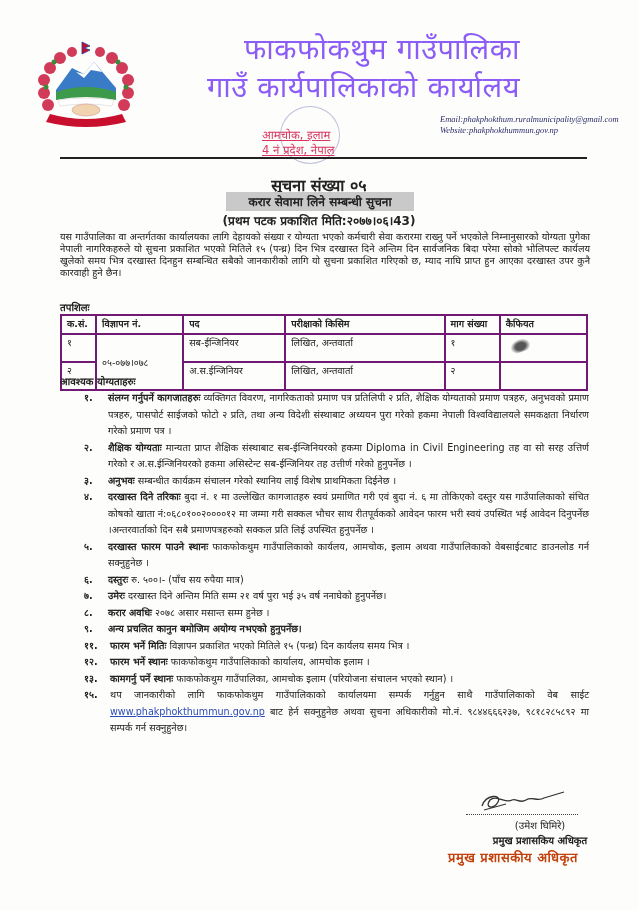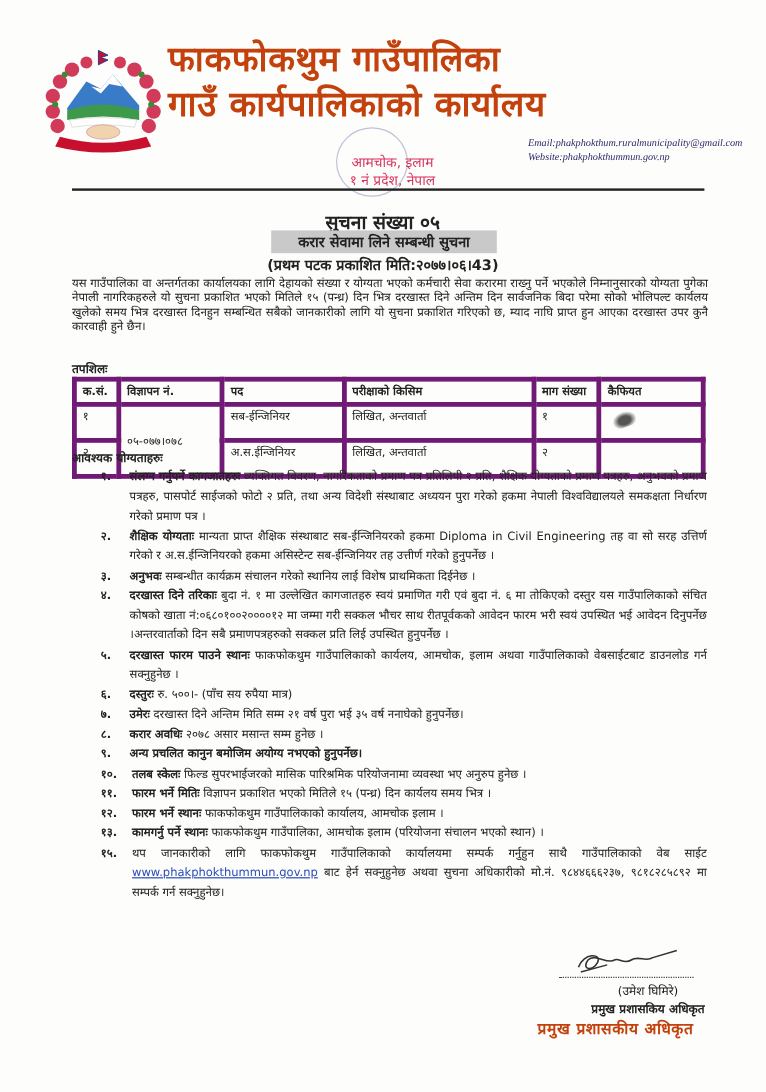--- a/index.html
+++ b/index.html
@@ -7,29 +7,29 @@
     width: 638px; height: 910px; overflow: hidden; position: relative;
     background: #ffffff;
     font-family: "DejaVu Sans", "Liberation Sans", sans-serif;
     color: #1a1a1a;
   }
   .page { position: absolute; left: 0; top: 0; width: 638px; height: 910px; background: #fdfdfb; }
 
   
   .logo { position: absolute; left: 36px; top: 40px; width: 100px; height: 92px; }
   .title1, .title2 {
-    position: absolute; left: 140px; width: 380px; text-align: left;
-    color: #c2410c; font-family: "DejaVu Sans", sans-serif; font-weight: bold;
+    position: absolute; left: 140px; width: 380px; text-align: right;
+    color: #8b5cf6; font-family: "DejaVu Sans", sans-serif; font-weight: normal;
     letter-spacing: 0.5px;
   }
   .title1 { top: 28px; font-size: 29px; }
   .title2 { top: 66px; font-size: 29px; }
   .addr {
-    position: absolute; left: 262px; width: 130px; text-align: center;
-    color: #d8345f; font-size: 11.5px;
+    position: absolute; left: 262px; width: 130px; 
+    color: #d8345f; font-size: 11.5px; text-decoration: underline;
   }
   .addr1 { top: 127px; }
   .addr2 { top: 142px; }
   .contact {
     position: absolute; left: 440px; font-family: "Liberation Serif", serif; font-style: italic;
     font-size: 8.5px; color: #2a2a6a;
   }
   .contact1 { top: 114px; }
   .contact2 { top: 125px; }
   .header-rule { position: absolute; left: 60px; top: 157px; width: 527px; height: 1.5px; background: #222; }
@@ -50,21 +50,21 @@
     position: absolute; left: 60px; top: 231px; width: 530px;
     font-size: 9.6px; line-height: 12px; text-align: justify; color: #222;
   }
   .details-label { position: absolute; left: 60px; top: 300px; font-size: 10px; font-weight: bold; color: #222; }
 
   
   table.vac {
     position: absolute; left: 60px; top: 314px; width: 528px;
     border-collapse: collapse; font-size: 9.5px; color: #222;
   }
-  table.vac th, table.vac td { border: 4px solid #701a75; padding: 1px 5px; text-align: left; vertical-align: top; font-weight: normal; }
+  table.vac th, table.vac td { border: 2px solid #701a75; padding: 1px 5px; text-align: left; vertical-align: top; font-weight: normal; }
   table.vac th { font-weight: bold; height: 15px; }
   table.vac tr.r1 td { height: 24px; }
   table.vac tr.r2 td { height: 24px; }
   table.vac td.adno { vertical-align: middle; }
   .sig-scribble {
     display: inline-block; width: 24px; height: 14px; margin-left: 2px; margin-top: 2px;
     background: radial-gradient(ellipse at 50% 60%, #555 0 30%, transparent 60%);
     transform: rotate(-20deg);
   }
 
@@ -118,21 +118,21 @@
     <path d="M20,52 Q50,42 80,52 L80,60 Q50,54 20,60 Z" fill="#3c9a4a"></path>
     <path d="M22,60 Q50,56 78,60 L76,66 Q50,62 24,66 Z" fill="#ffffff" stroke="#ccc" stroke-width="0.5"></path>
     <ellipse cx="50" cy="70" rx="14" ry="6" fill="#f2d3b0" stroke="#c99" stroke-width="0.6"></ellipse>
     <path d="M14,74 Q50,84 86,74 L90,82 Q50,92 10,82 Z" fill="#c8102e"></path>
   </svg>
 
   <div class="title1">फाकफोकथुम गाउँपालिका</div>
   <div class="title2">गाउँ कार्यपालिकाको कार्यालय</div>
   <div class="stamp-round"></div>
   <div class="addr addr1">आमचोक, इलाम</div>
-  <div class="addr addr2">१ नं प्रदेश, नेपाल</div>
+  <div class="addr addr2">4 नं प्रदेश, नेपाल</div>
   <div class="contact contact1">Email:phakphokthum.ruralmunicipality@gmail.com</div>
   <div class="contact contact2">Website:phakphokthummun.gov.np</div>
   <div class="header-rule"></div>
 
   <div class="notice-no">सुचना संख्या ०५</div>
   <div class="notice-subject">करार सेवामा लिने सम्बन्धी सुचना</div>
   <div class="notice-date">(प्रथम पटक प्रकाशित मिति:२०७७।०६।43)</div>
   <div class="intro">यस गाउँपालिका वा अन्तर्गतका कार्यालयका लागि देहायको संख्या र योग्यता भएको कर्मचारी सेवा करारमा राख्नु पर्ने भएकोले निम्नानुसारको योग्यता पुगेका नेपाली नागरिकहरुले यो सुचना प्रकाशित भएको मितिले १५ (पन्ध्र) दिन भित्र दरखास्त दिने अन्तिम दिन सार्वजनिक बिदा परेमा सोको भोलिपल्ट कार्यलय खुलेको समय भित्र दरखास्त दिनहुन सम्बन्धित सबैको जानकारीको लागि यो सुचना प्रकाशित गरिएको छ, म्याद नाघि प्राप्त हुन आएका दरखास्त उपर कुनै कारवाही हुने छैन।</div>
   <div class="details-label">तपशिलः</div>
 
@@ -176,21 +176,20 @@
   <div class="reqs">
     <div class="req"><span class="num">१.</span><span class="k">संलग्न गर्नुपर्ने कागजातहरुः</span><span> व्यक्तिगत विवरण, नागरिकताको प्रमाण पत्र प्रतिलिपी २ प्रति, शैक्षिक योग्यताको प्रमाण पत्रहरु, अनुभवको प्रमाण पत्रहरु, पासपोर्ट साईजको फोटो २ प्रति, तथा अन्य विदेशी संस्थाबाट अध्ययन पुरा गरेको हकमा नेपाली विश्वविद्यालयले समकक्षता निर्धारण गरेको प्रमाण पत्र ।</span></div>
     <div class="req"><span class="num">२.</span><span class="k">शैक्षिक योग्यताः</span><span> मान्यता प्राप्त शैक्षिक संस्थाबाट सब-ईन्जिनियरको हकमा Diploma in Civil Engineering तह वा सो सरह उत्तिर्ण गरेको र अ.स.ईन्जिनियरको हकमा असिस्टेन्ट सब-ईन्जिनियर तह उत्तीर्ण गरेको हुनुपर्नेछ ।</span></div>
     <div class="req"><span class="num">३.</span><span class="k">अनुभवः</span><span> सम्बन्धीत कार्यक्रम संचालन गरेको स्थानिय लाई विशेष प्राथमिकता दिईनेछ ।</span></div>
     <div class="req"><span class="num">४.</span><span class="k">दरखास्त दिने तरिकाः</span><span> बुदा नं. १ मा उल्लेखित कागजातहरु स्वयं प्रमाणित गरी एवं बुदा नं. ६ मा तोकिएको दस्तुर यस गाउँपालिकाको संचित कोषको खाता नं:०६८०१००२००००१२ मा जम्मा गरी सक्कल भौचर साथ रीतपूर्वकको आवेदन फारम भरी स्वयं उपस्थित भई आवेदन दिनुपर्नेछ ।अन्तरवार्ताको दिन सबै प्रमाणपत्रहरुको सक्कल प्रति लिई उपस्थित हुनुपर्नेछ ।</span></div>
     <div class="req"><span class="num">५.</span><span class="k">दरखास्त फारम पाउने स्थानः</span><span> फाकफोकथुम गाउँपालिकाको कार्यलय, आमचोक, इलाम अथवा गाउँपालिकाको वेबसाईटबाट डाउनलोड गर्न सक्नुहुनेछ ।</span></div>
     <div class="req"><span class="num">६.</span><span class="k">दस्तुरः</span><span> रु. ५००।- (पाँच सय रुपैया मात्र)</span></div>
     <div class="req"><span class="num">७.</span><span class="k">उमेरः</span><span> दरखास्त दिने अन्तिम मिति सम्म २१ वर्ष पुरा भई ३५ वर्ष ननाघेको हुनुपर्नेछ।</span></div>
     <div class="req"><span class="num">८.</span><span class="k">करार अवधिः</span><span> २०७८ असार मसान्त सम्म हुनेछ ।</span></div>
     <div class="req"><span class="num">९.</span><span class="k">अन्य प्रचलित कानुन बमोजिम अयोग्य नभएको हुनुपर्नेछ।</span><span></span></div>
-    <div class="req sub"><span class="num">१०.</span><span class="k">तलब स्केलः</span><span> फिल्ड सुपरभाईजरको मासिक पारिश्रमिक परियोजनामा व्यवस्था भए अनुरुप हुनेछ ।</span></div>
     <div class="req sub"><span class="num">११.</span><span class="k">फारम भर्ने मितिः</span><span> विज्ञापन प्रकाशित भएको मितिले १५ (पन्ध्र) दिन कार्यलय समय भित्र ।</span></div>
     <div class="req sub"><span class="num">१२.</span><span class="k">फारम भर्ने स्थानः</span><span> फाकफोकथुम गाउँपालिकाको कार्यालय, आमचोक इलाम ।</span></div>
     <div class="req sub"><span class="num">१३.</span><span class="k">कामगर्नु पर्ने स्थानः</span><span> फाकफोकथुम गाउँपालिका, आमचोक इलाम (परियोजना संचालन भएको स्थान) ।</span></div>
     <div class="req sub"><span class="num">१५.</span><span>थप जानकारीको लागि फाकफोकथुम गाउँपालिकाको कार्यालयमा सम्पर्क गर्नुहुन साथै गाउँपालिकाको वेब साईट </span><a class="link">www.phakphokthummun.gov.np</a><span> बाट हेर्न सक्नुहुनेछ अथवा सुचना अधिकारीको मो.नं. ९८४४६६६२३७, ९८१८२८५८९२ मा सम्पर्क गर्न सक्नुहुनेछ।</span></div>
   </div>
 
   <svg class="signature" viewBox="0 0 90 24">
     <path d="M6,16 C10,4 26,4 22,12 C18,20 8,18 14,10 C20,4 30,14 36,10 C40,8 44,14 50,10 C56,6 62,12 68,8 L88,2" fill="none" stroke="#333" stroke-width="1.3"></path>
     <path d="M8,20 L30,14" stroke="#333" stroke-width="1.1"></path>
   </svg>

